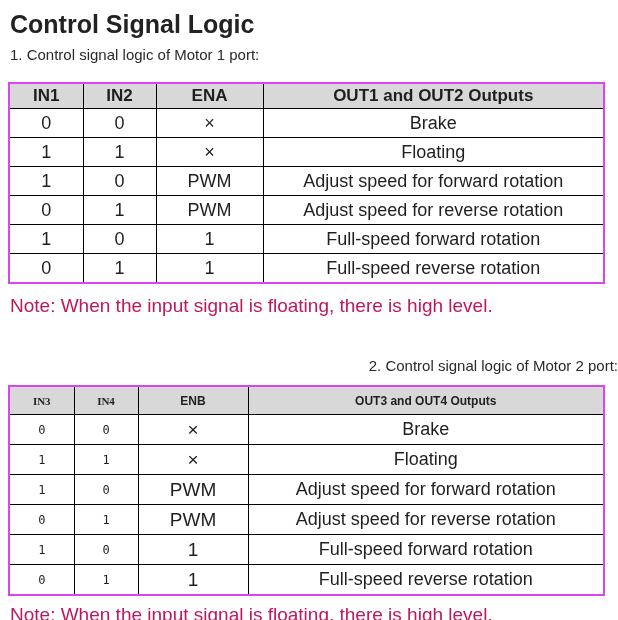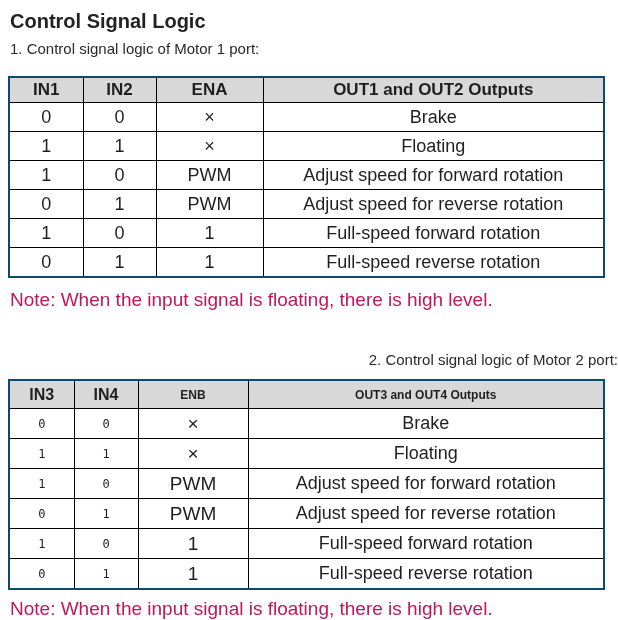--- a/index.html
+++ b/index.html
@@ -9,41 +9,41 @@
   }
   body {
     width: 618px;
     height: 620px;
     font-family: "Liberation Sans", sans-serif;
     color: #1f1f1f;
     overflow: hidden;
   }
   .page-title {
     margin: 10px 0 0 10px;
-    font-size: 20px;
+    font-size: 25px;
     font-weight: bold;
     line-height: 1.15;
     color: #222222;
   }
   .section-heading {
     margin: 7px 0 0 10px;
     font-size: 15px;
     font-weight: normal;
     line-height: 1.15;
     color: #2a2a2a;
   }
   .section-heading.second {
     margin: 39px 0 0 11px;
     text-align: right;
   }
   table.logic-table {
     border-collapse: collapse;
     table-layout: fixed;
     margin-left: 8px;
-    border: 2px solid #0c4a6e;
+    border: 2px solid #d946ef;
   }
   table.t1 { margin-top: 19px; }
   table.t2 { margin-top: 11px; }
   .logic-table th, .logic-table td {
     border: 1px solid #000000;
     text-align: center;
     vertical-align: middle;
     padding: 0;
     overflow: hidden;
     white-space: nowrap;
@@ -52,22 +52,22 @@
     background: #d8d8d8;
     font-weight: bold;
   }
   
   .t1 th { height: 24px; font-size: 17px; }
   .t1 td { height: 28px; font-size: 18px; }
   
   .t2 th { height: 27px; font-size: 12px; }
   .t2 td { height: 29px; font-size: 18px; }
   .t2 th.small-col {
-    font-family: Liberation Sans, sans-serif;
-    font-size: 16px;
+    font-family: Liberation Serif, serif;
+    font-size: 11px;
   }
   .t2 td.small-col {
     font-family: "DejaVu Sans Mono", monospace;
     font-size: 12px;
   }
   .t2 td.ena-col { font-size: 19px; }
   .note-text {
     margin: 11px 0 0 10px;
     font-size: 19px;
     line-height: 1.2;

